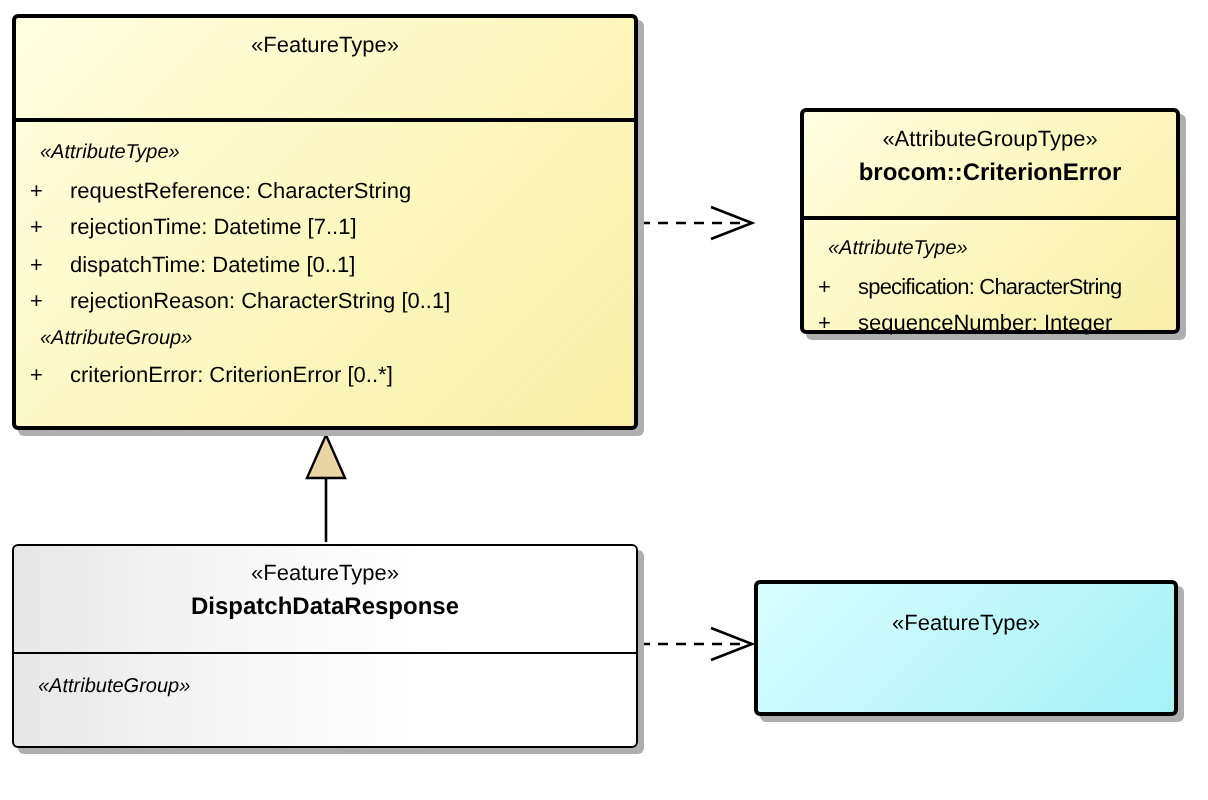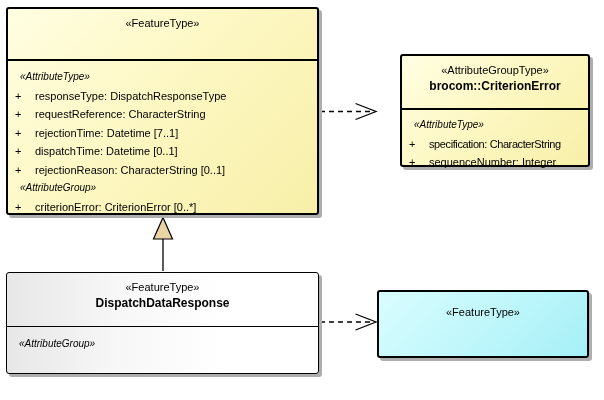--- a/index.html
+++ b/index.html
@@ -88,23 +88,20 @@
     </g>
   </svg>
 
   <div class="uml-class fill-yellow b1" style="left:6px; top:7px; width:313px; height:208px;">
     <div class="cls-header">
       <div class="stereo">«FeatureType»</div>
     </div>
     <div class="cls-body">
       <div class="sec-heading">«AttributeType»</div>
       <div class="attr-row">
-        <span class="attr-vis">+</span><span>responseType: DispatchResponseType</span>
-      </div>
-      <div class="attr-row">
         <span class="attr-vis">+</span><span>requestReference: CharacterString</span>
       </div>
       <div class="attr-row">
         <span class="attr-vis">+</span><span>rejectionTime: Datetime [7..1]</span>
       </div>
       <div class="attr-row">
         <span class="attr-vis">+</span><span>dispatchTime: Datetime [0..1]</span>
       </div>
       <div class="attr-row">
         <span class="attr-vis">+</span><span>rejectionReason: CharacterString [0..1]</span>

